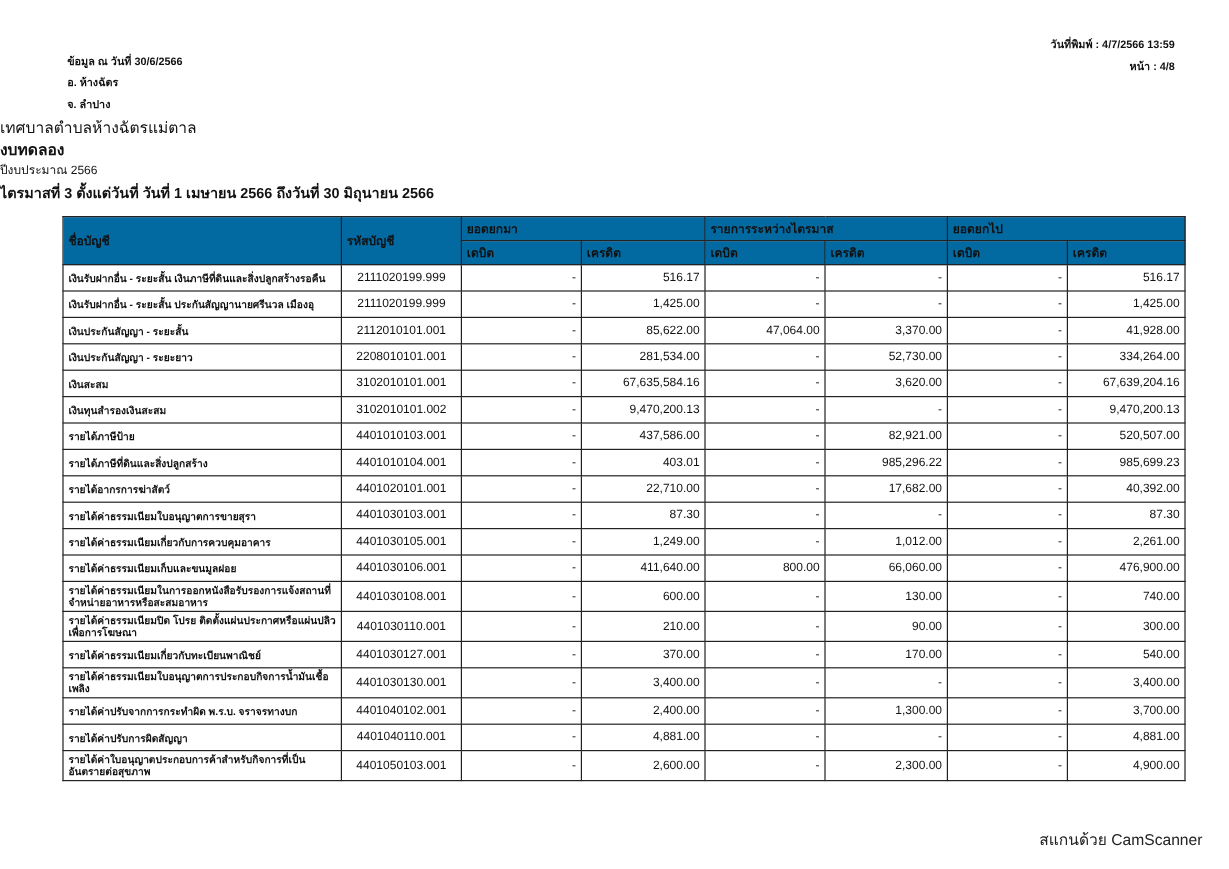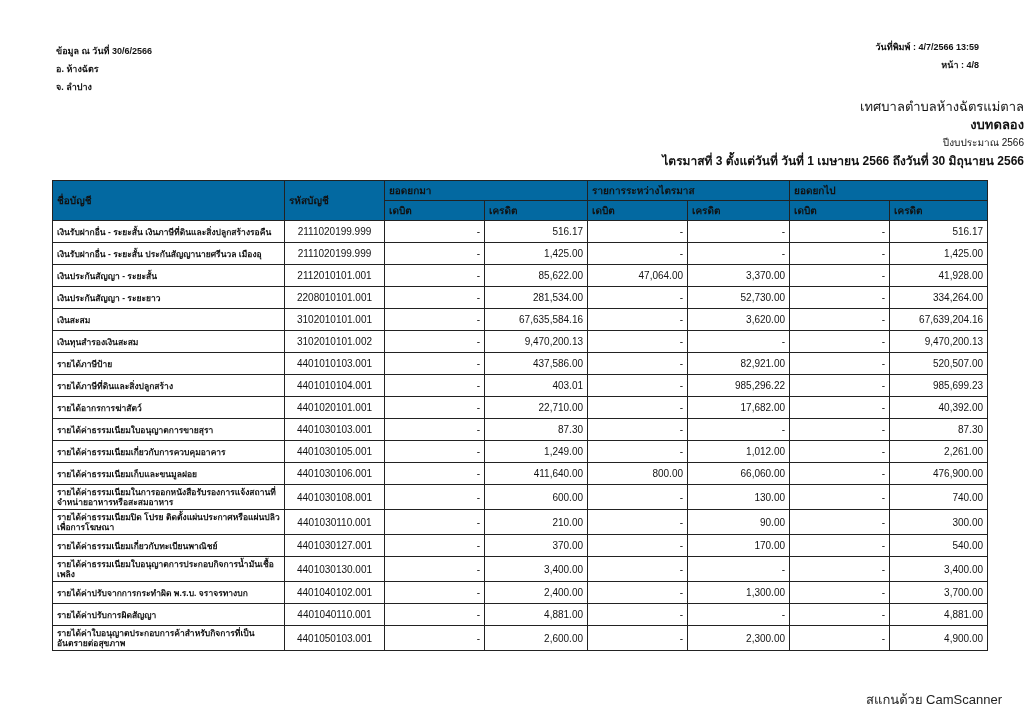--- a/index.html
+++ b/index.html
@@ -1,22 +1,22 @@
 <!DOCTYPE html>
 <html><head>
 <meta charset="utf-8">
 <style>
   html, body { margin: 0; padding: 0; }
   body {
     width: 1024px; height: 724px; background: #ffffff; position: relative; overflow: hidden;
     font-family: "Liberation Sans", "DejaVu Sans", sans-serif; color: #111;
   }
   .meta-left { position: absolute; left: 56px; top: 42px; font-size: 9px; font-weight: bold; line-height: 18px; }
-  .meta-right { position: absolute; right: 45px; top: 38px; font-size: 9px; font-weight: bold; line-height: 18px; text-align: right; }
-  .title-block { position: absolute; left: 0; width: 1024px; top: 98px; text-align: right; }
+  .meta-right { position: absolute; right: 45px; top: 28px; font-size: 9px; font-weight: bold; line-height: 18px; text-align: right; }
+  .title-block { position: absolute; left: 0; width: 1024px; top: 98px; text-align: left; }
   .title-block div { line-height: 18px; }
   .t1 { font-size: 13px; }
   .t2 { font-size: 13px; font-weight: bold; }
   .t3 { font-size: 10px; }
   .t4 { font-size: 12px; font-weight: bold; }
   table.ledger {
     position: absolute; left: 52px; top: 180px; width: 935px;
     border-collapse: collapse; font-size: 9px; table-layout: fixed;
   }
   table.ledger th, table.ledger td { border: 1.4px solid #222; padding: 0 4px; }

